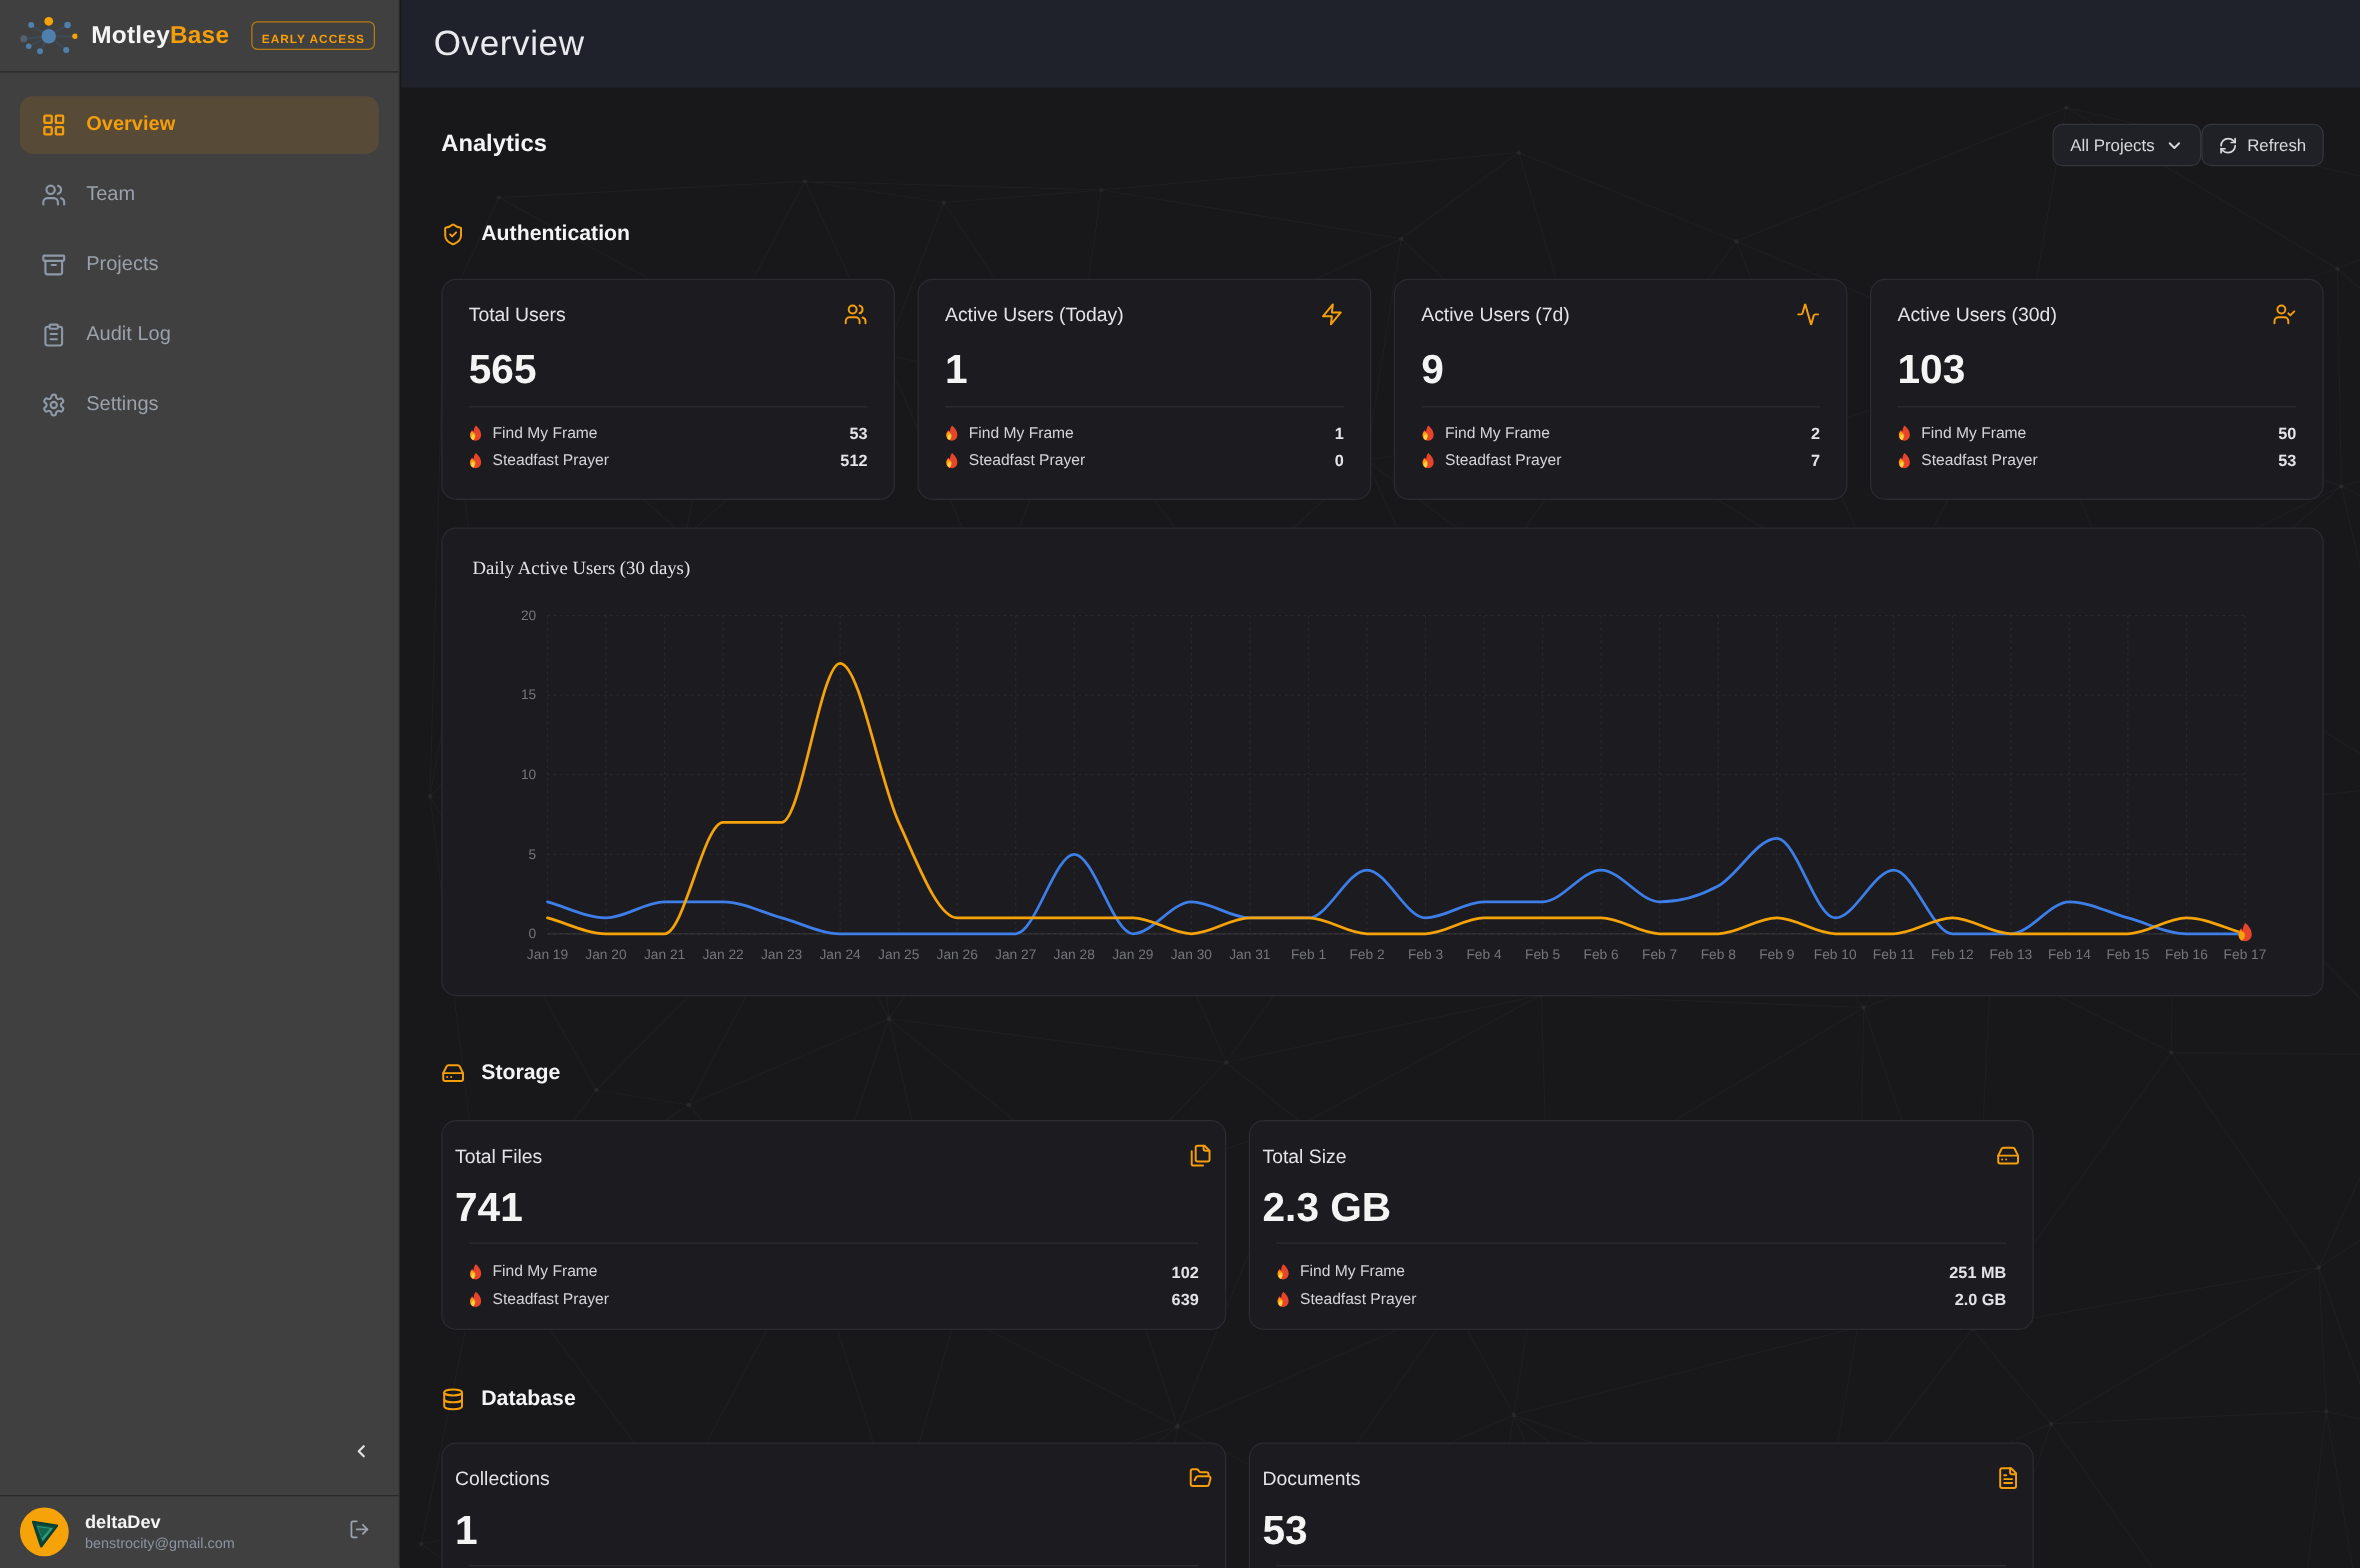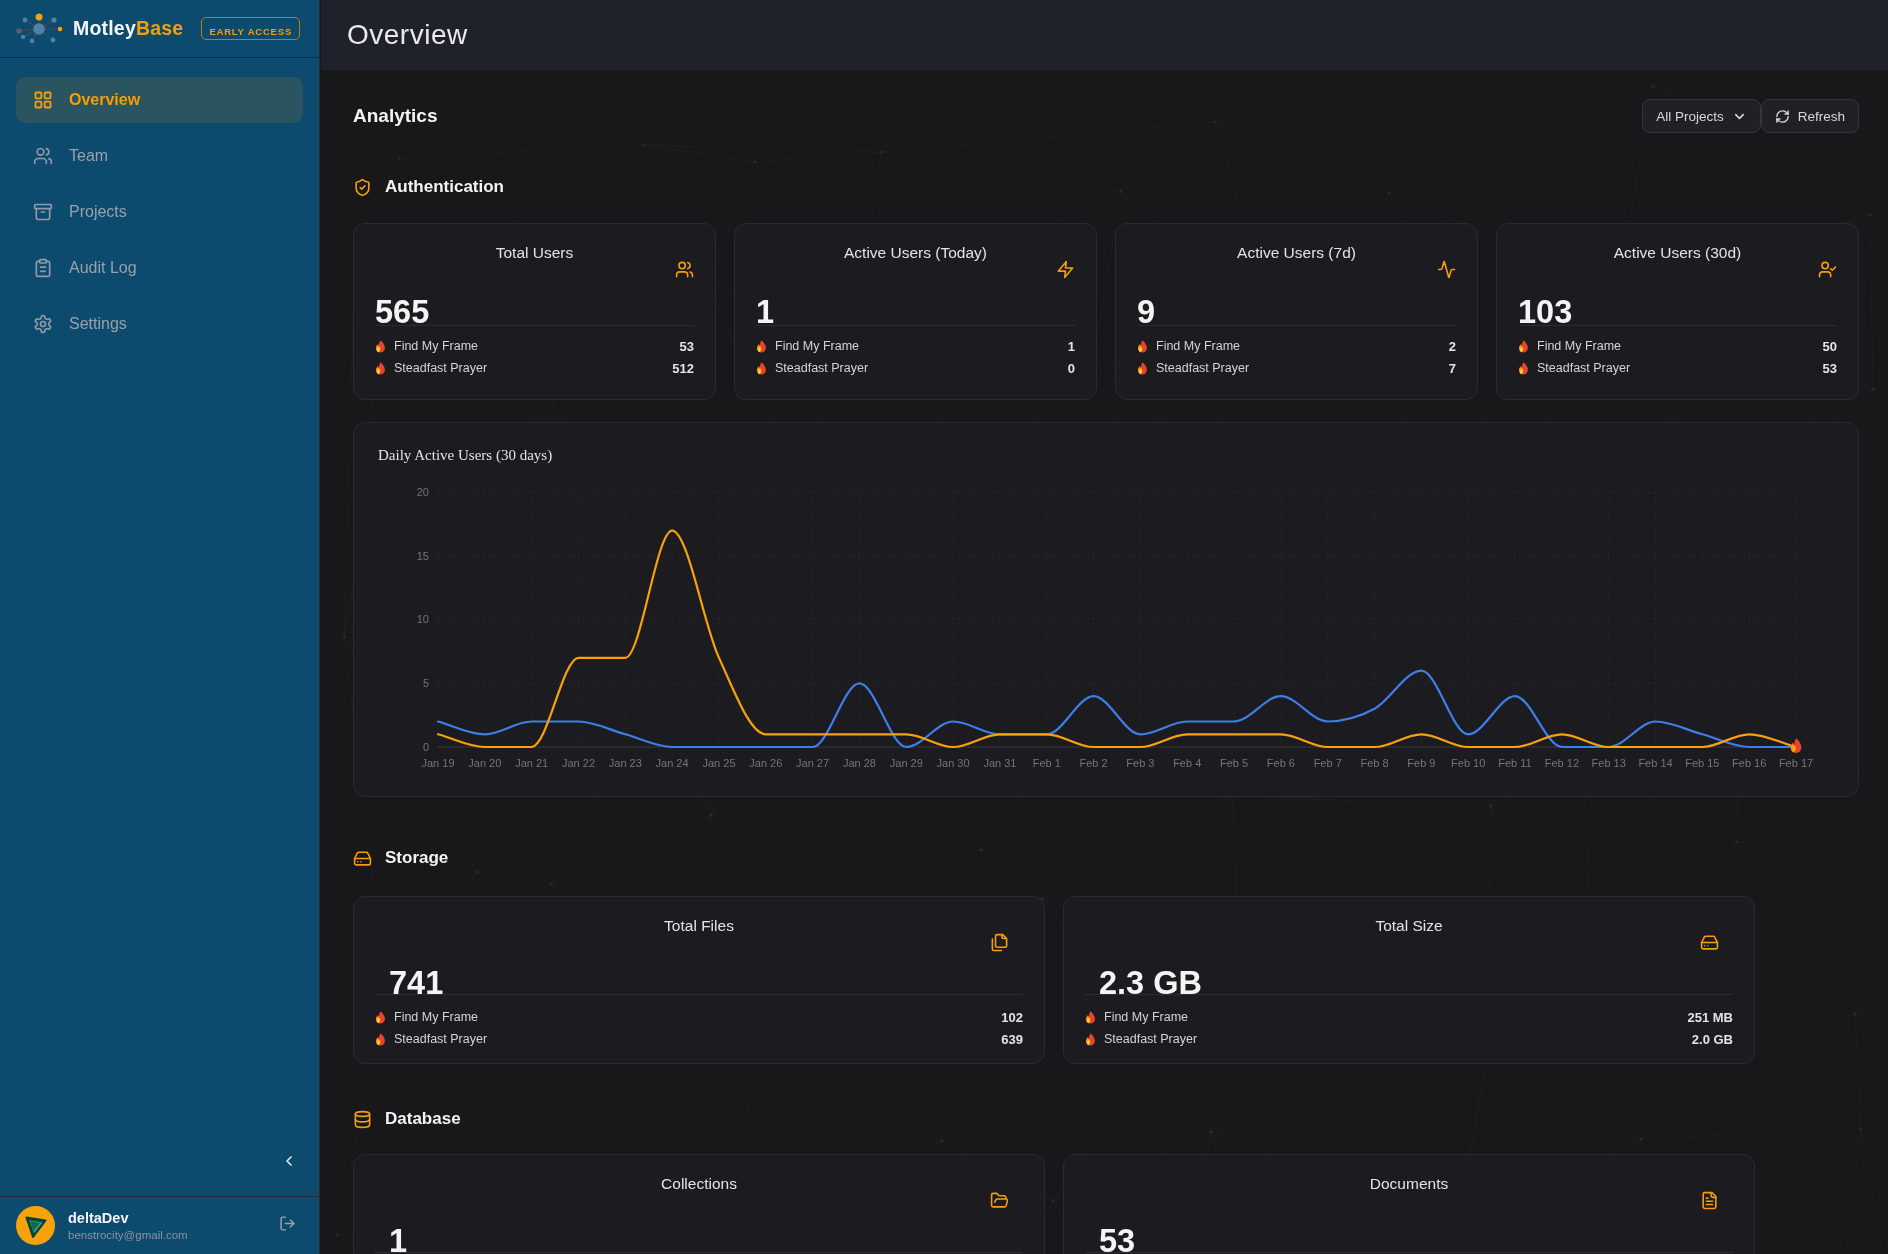--- a/index.html
+++ b/index.html
@@ -1,21 +1,21 @@
 <!DOCTYPE html>
 <html><head>
 <meta charset="utf-8">
 <style>
   * { margin:0; padding:0; box-sizing:border-box; }
   html,body { width:1888px; height:1254px; overflow:hidden; background:#18181b;
     font-family:"Liberation Sans", sans-serif; }
   .ic { display:inline-block; vertical-align:middle; }
   
   .sidebar { position:fixed; left:0; top:0; width:320px; height:1254px;
-    background:#0c4a6e; border-right:1px solid #2a2a2e; z-index:5; }
+    background:#404040; border-right:1px solid #2a2a2e; z-index:5; }
   .side-head { height:58px; border-bottom:1px solid #27272a; display:flex;
     align-items:center; padding:0 16px; gap:11px; }
   .brand { font-size:19.5px; font-weight:700; color:#f4f4f5; letter-spacing:.2px; white-space:nowrap; }
   .brand b { color:#f59e0b; font-weight:700; }
   .badge { margin-left:7px; white-space:nowrap; font-size:9.5px; font-weight:700; letter-spacing:.8px;
     color:#f59e0b; border:1px solid #b97a10; border-radius:5px; padding:8px 7px 2px; }
   .nav { padding:19px 16px; display:flex; flex-direction:column; gap:10px; }
   .nav-item { height:46px; display:flex; align-items:center; gap:16px; padding:0 17px;
     border-radius:10px; color:#9aa1ab; font-size:16px; }
   .nav-item svg { flex:0 0 auto; }
@@ -39,31 +39,31 @@
   .an-row h2 { font-size:19px; font-weight:700; color:#f4f4f5; }
   .btns { margin-left:auto; display:flex; gap:0; }
   .btn { height:34px; display:flex; align-items:center; gap:8px; padding:0 13px;
     background:#202127; border:1px solid #33363c; border-radius:8px;
     color:#d6d8da; font-size:13.5px; }
   .sec-head { display:flex; align-items:center; gap:13px; height:22px; }
   .sec-head h3 { font-size:17px; font-weight:700; color:#f4f4f5; }
   .cards4 { display:flex; gap:18px; margin-top:25px; }
   .card { background:#1c1c20; border:1px solid #2b2b30; border-radius:12px; position:relative; }
   .c4 { width:363px; height:177px; padding:20px 21px; }
-  .card-title { font-size:15.5px; color:#e4e4e7; display:flex; align-items:center;flex-direction:column; }
+  .card-title { font-size:15.5px; color:#e4e4e7; display:flex; align-items:flex-start; }
   .card-title .cic { margin-left:auto; color:#f59e0b; margin-top:-2px; }
   .big { font-size:32.5px; font-weight:700; color:#f4f4f5; margin-top:15px; letter-spacing:0; }
   .split { border:none; border-top:1px solid #2c2c31; margin:0; position:absolute; left:21px; right:21px; top:101px; }
   .rows { position:absolute; left:21px; right:21px; top:111px; }
   .prow { display:flex; align-items:center; height:22px; font-size:12.5px; color:#d4d4d8; gap:8px; }
   .prow .val { margin-left:auto; color:#e4e4e7; font-weight:700; font-size:13px; }
   .chart-card { margin-top:22px; width:1506px; height:375px; }
   .chart-title { position:absolute; left:24px; top:24px; font-size:15px; color:#e4e4e7;font-family:Liberation Serif, serif; }
   .cards2 { display:flex; gap:18px; margin-top:27px; }
-  .c2 { width:692px; height:168px; padding:20px 35px; }
+  .c2 { width:628px; height:168px; padding:20px 10px; }
   .c2 .big { margin-top:13px; }
   .c2 .split { top:97px; }
   .c2 .rows { top:109px; }
   .flame { width:11px; height:13px; flex:0 0 auto; }
 </style>
 </head>
 <body>
 
 <div class="sidebar">
   <div class="side-head">

